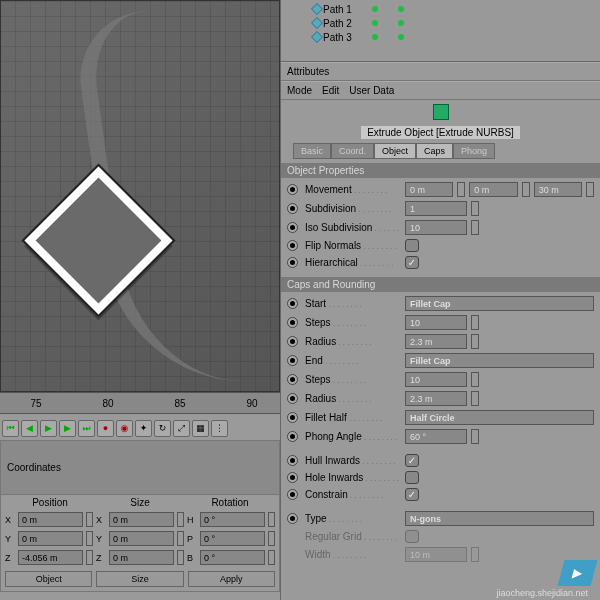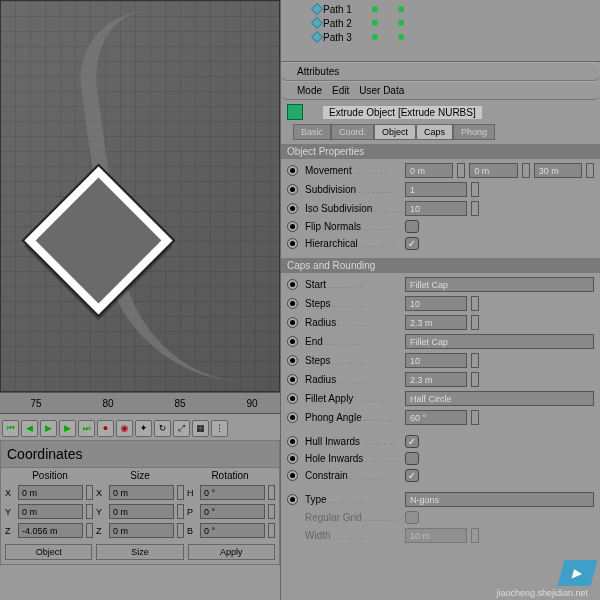--- a/index.html
+++ b/index.html
@@ -8,49 +8,49 @@
 .vp::before{content:"";position:absolute;inset:0;background:repeating-linear-gradient(0deg,transparent 0,transparent 14px,rgba(0,0,0,.1) 14px,rgba(0,0,0,.1) 15px),repeating-linear-gradient(90deg,transparent 0,transparent 14px,rgba(0,0,0,.1) 14px,rgba(0,0,0,.1) 15px);}
 .diamond{position:absolute;left:45px;top:187px;width:105px;height:105px;transform:rotate(45deg);border:8px solid #fff;outline:2px solid #222;background:#6a6a6a;box-shadow:4px 4px 0 rgba(0,0,0,.3);}
 .shape{position:absolute;left:95px;top:10px;width:170px;height:370px;border-left:16px solid #7a7a7a;border-radius:80px 0 0 120px;transform:skewX(8deg);opacity:.7;}
 .ruler{position:absolute;left:0;top:392px;width:288px;height:22px;background:#888;border-top:1px solid #555;border-bottom:1px solid #555;display:flex;justify-content:space-around;align-items:center;color:#000;font-size:9px;}
 .ruler .of{position:absolute;right:-46px;top:3px;width:40px;}
 .tb{position:absolute;left:0;top:416px;width:280px;height:24px;background:#9a9a9a;display:flex;align-items:center;gap:2px;padding:2px;}
 .tbtn{width:17px;height:17px;background:#aaa;border:1px solid #666;border-radius:2px;display:flex;align-items:center;justify-content:center;font-size:9px;}
 .tbtn.g{color:#0a0;}
 .tbtn.r{color:#a00;}
 .coord{position:absolute;left:0;top:440px;width:280px;background:#9a9a9a;border:1px solid #777;}
-.chd{background:#8a8a8a;padding:5px 6px;font-size:14px;border-bottom:1px solid #777;}
+.chd{background:#8a8a8a;padding:21px 6px;font-size:10px;border-bottom:1px solid #777;}
 .chdr{display:flex;padding:2px 4px;}
 .chdr span{flex:1;text-align:center;font-size:10px;}
 .crow{display:flex;padding:2px 4px;gap:3px;align-items:center;}
 .crow .ax{width:10px;font-size:9px;}
 .cin{flex:1;height:15px;background:#888;border:1px solid #555;padding:0 3px;font-size:9px;display:flex;align-items:center;}
 .spn{width:7px;height:15px;background:#999;border:1px solid #555;}
 .btnr{display:flex;padding:4px;gap:4px;}
 .bbtn{flex:1;height:16px;background:#999;border:1px solid #666;display:flex;align-items:center;justify-content:center;font-size:9px;}
 .panel{position:absolute;left:280px;top:0;width:320px;height:600px;background:#9a9a9a;border-left:1px solid #666;}
 .tree{height:62px;padding:2px 6px;background:#999;border-bottom:1px solid #666;}
 .trow{display:flex;align-items:center;padding:1px 0 1px 24px;font-size:10px;}
 .tico{width:12px;height:12px;background:#5ab;border:1px solid #258;transform:rotate(45deg) scale(.7);}
 .tr{width:6px;height:6px;background:#2b4;border-radius:50%;display:inline-block;margin-left:20px;}
 .sect{padding:2px 6px;}
 .shd{background:#7a7a7a;color:#d8d8d8;padding:2px 6px;margin:2px -6px;font-size:10px;}
-.attr{display:flex;gap:10px;padding:3px 16px;border-top:1px solid #aaa;border-bottom:1px solid #777;border-radius:6px;}
+.attr{display:flex;gap:10px;padding:3px 6px;border-top:1px solid #aaa;border-bottom:1px solid #777;}
 .attr span{font-size:10px;}
-.title{display:flex;align-items:center;gap:20px;padding:4px 6px;}
+.title{display:flex;align-items:center;gap:6px;padding:4px 6px;flex-direction:column;}
 .tic{width:16px;height:16px;background:#2a6;border:1px solid #063;}
 .tlab{background:#c8c8c8;padding:1px 6px;font-size:10px;}
 .tabs{display:flex;gap:0;padding:0 12px;}
 .tab{padding:2px 7px;background:#888;border:1px solid #666;font-size:9px;color:#ccc;}
 .tab.on{background:#bbb;color:#000;}
 .prow{display:flex;align-items:center;padding:2px 0;gap:4px;}
 .plab{width:96px;font-size:10px;white-space:nowrap;overflow:hidden;}
 .plab::after{content:" . . . . . . . .";color:#666;font-size:8px;}
 .pin{flex:1;height:15px;background:#888;border:1px solid #555;padding:0 4px;font-size:9px;display:flex;align-items:center;color:#ddd;}
-.pin.drop{background:#8a8a8a;}
+.pin.drop{background:#8a8a8a;font-weight:bold;}
 .pin.sml{max-width:62px;}
 .psp{width:8px;height:15px;background:#999;border:1px solid #555;}
 .rad{width:11px;height:11px;border:1px solid #444;border-radius:50%;background:#aaa;margin-right:3px;}
 .rad.on::after{content:"";display:block;width:5px;height:5px;background:#000;border-radius:50%;margin:2px;}
 .chk{width:14px;height:13px;background:#888;border:1px solid #444;border-radius:3px;display:flex;align-items:center;justify-content:center;}
 .chk.on::after{content:"✓";font-size:10px;color:#eee;}
 .wm{position:absolute;right:6px;bottom:14px;color:#fff;background:rgba(40,160,210,.8);padding:6px 12px;font-size:12px;transform:skewX(-15deg);}
 .wm2{position:absolute;right:12px;bottom:2px;color:#ddd;font-size:9px;}
 </style>
 </head>
@@ -239,21 +239,21 @@
         <div class="psp"></div>
       </div>
     <div class="prow">
         <span class="rad on"></span>
         <span class="plab">Radius</span>
         <div class="pin sml">2.3 m</div>
         <div class="psp"></div>
       </div>
     <div class="prow">
         <span class="rad on"></span>
-        <span class="plab">Fillet Apply</span>
+        <span class="plab">Fillet Half</span>
         <div class="pin drop">Half Circle</div>
       </div>
     <div class="prow">
         <span class="rad on"></span>
         <span class="plab">Phong Angle</span>
         <div class="pin sml">60 °</div>
         <div class="psp"></div>
       </div>
     <div style="height:6px"></div>
     <div class="prow">

